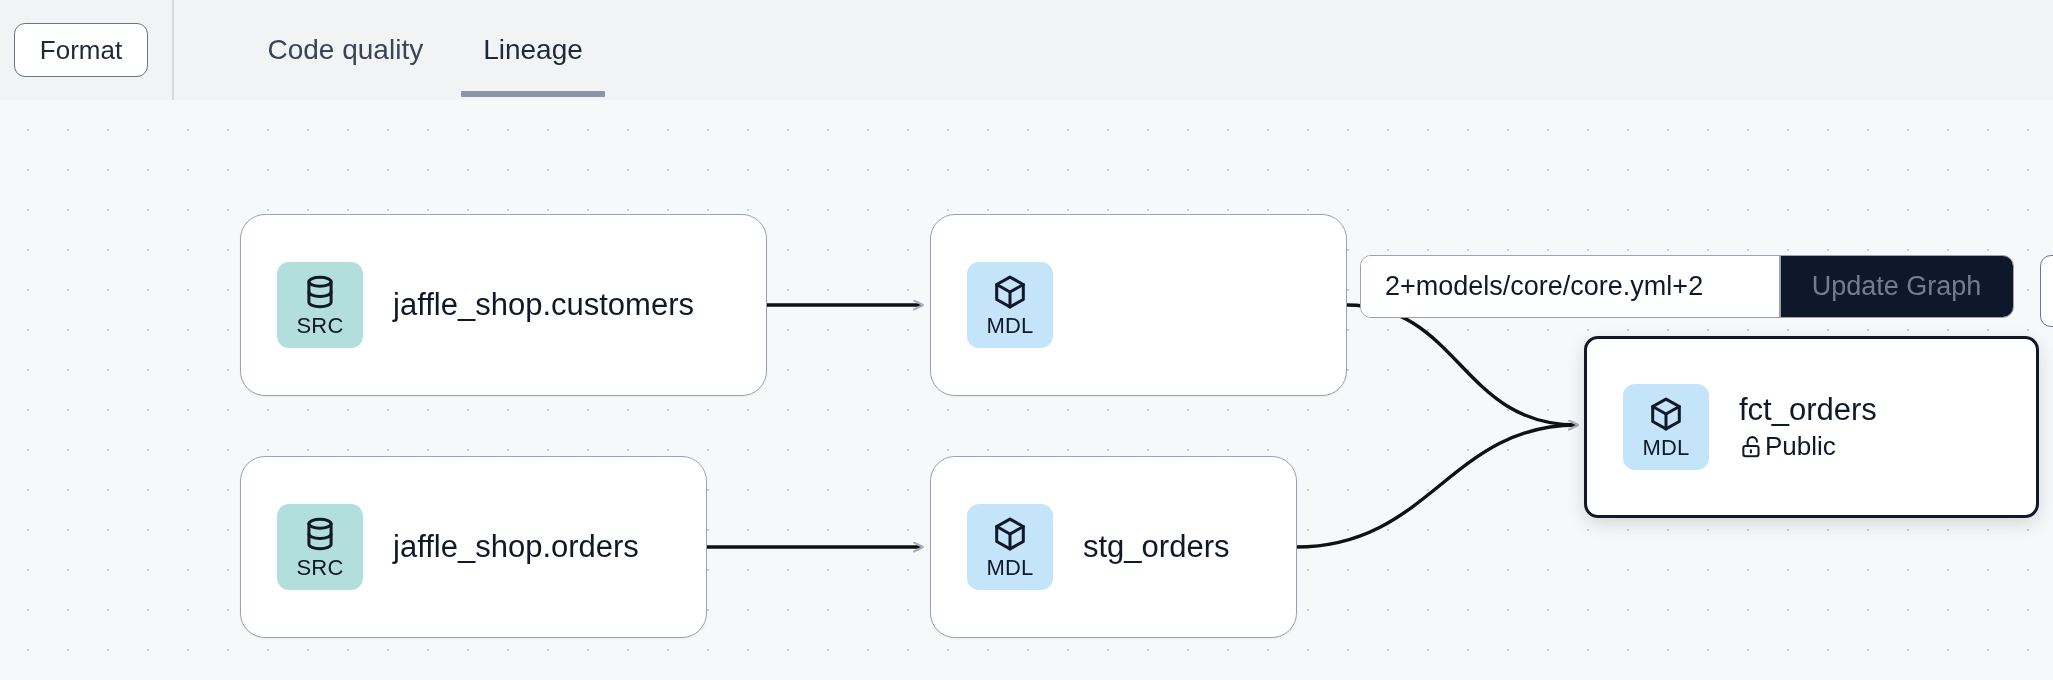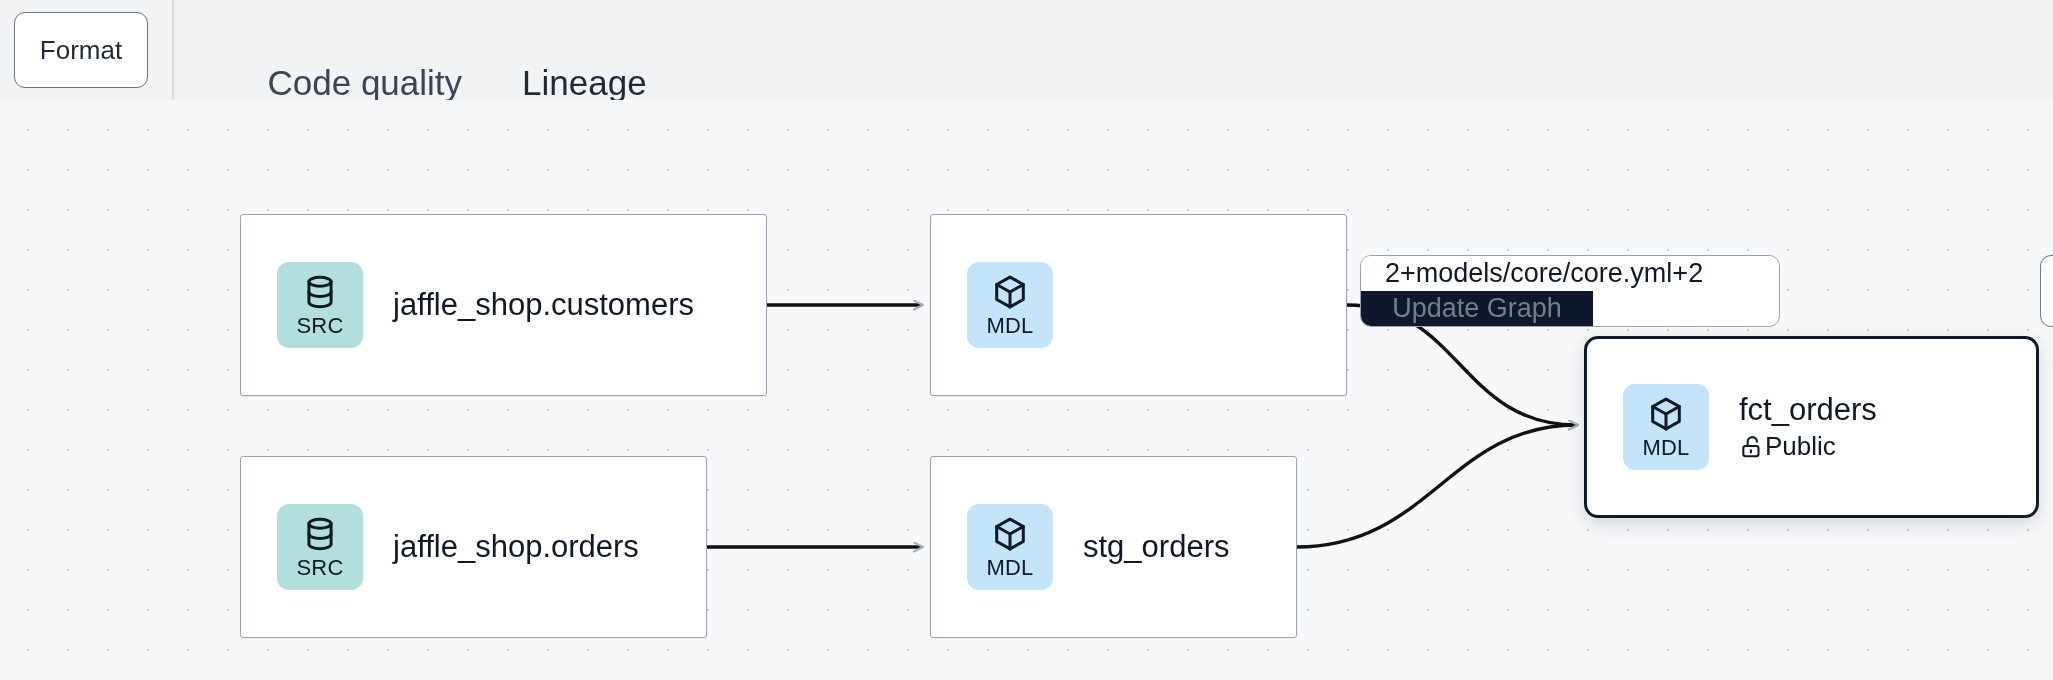--- a/index.html
+++ b/index.html
@@ -19,21 +19,21 @@
     display: flex;
     align-items: flex-start;
   }
   .toolbar-left {
     width: 172px; height: 100px;
     display: flex; align-items: center;
     padding-left: 14px;
     flex-shrink: 0;
   }
   .format-btn {
-    width: 134px; height: 76px;
+    width: 134px; height: 54px;
     background: #ffffff;
     border: 1.6px solid #6b7280;
     border-radius: 11px;
     font-size: 26px;
     color: #1f2937;
     display: flex; align-items: center; justify-content: center;
     cursor: pointer;
     font-family: "Liberation Sans", sans-serif;
   }
   .toolbar-divider {
@@ -45,25 +45,24 @@
     display: flex;
     align-items: flex-start;
     height: 100px;
     padding-left: 64px;
   }
   .tab {
     position: relative;
     height: 100px;
     display: flex; align-items: center;
     padding: 16px 30px;
-    font-size: 35px;
+    font-size: 28px;
     color: #3a4455;
     cursor: pointer;
     white-space: nowrap;
-    margin-top: 33px;
   }
   .tab.active { color: #1f2937; }
   .tab.active::after {
     content: "";
     position: absolute;
     left: 8px; right: 8px;
     bottom: 3px;
     height: 6px;
     background: #8b95a5;
     border-radius: 1px;
@@ -85,21 +84,21 @@
     left: 0; top: 0;
     width: 2053px; height: 580px;
     pointer-events: none;
   }
 
   
   .node {
     position: absolute;
     background: #ffffff;
     border: 1.6px solid #9aa2b1;
-    border-radius: 3px;
+    border-radius: 25px;
     display: flex;
     align-items: center;
     padding-left: 36px;
     box-shadow: 0 1px 2px rgba(16,24,40,0.06);
   }
   .node.selected {
     border: 3.2px solid #111827;
     border-radius: 14px;
     box-shadow: 0 6px 18px rgba(16,24,40,0.14);
   }
@@ -143,27 +142,26 @@
     font-size: 26px;
     color: #111827;
     white-space: nowrap;
   }
   .node-sub svg { display: block; flex-shrink: 0; }
 
   
   .graph-control {
     position: absolute;
     left: 1360px; top: 155px;
-    height: 72px;
+    height: 63px;
     display: flex;
     border: 1.6px solid #9aa2b1;
     border-radius: 11px;
     overflow: hidden;
     background: #ffffff;
-    flex-direction: column;
   }
   .graph-input {
     width: 418px; height: 100%;
     border: none; outline: none;
     background: #ffffff;
     font-size: 27px;
     color: #111827;
     padding: 0 24px;
     font-family: "Liberation Sans", sans-serif;
   }

